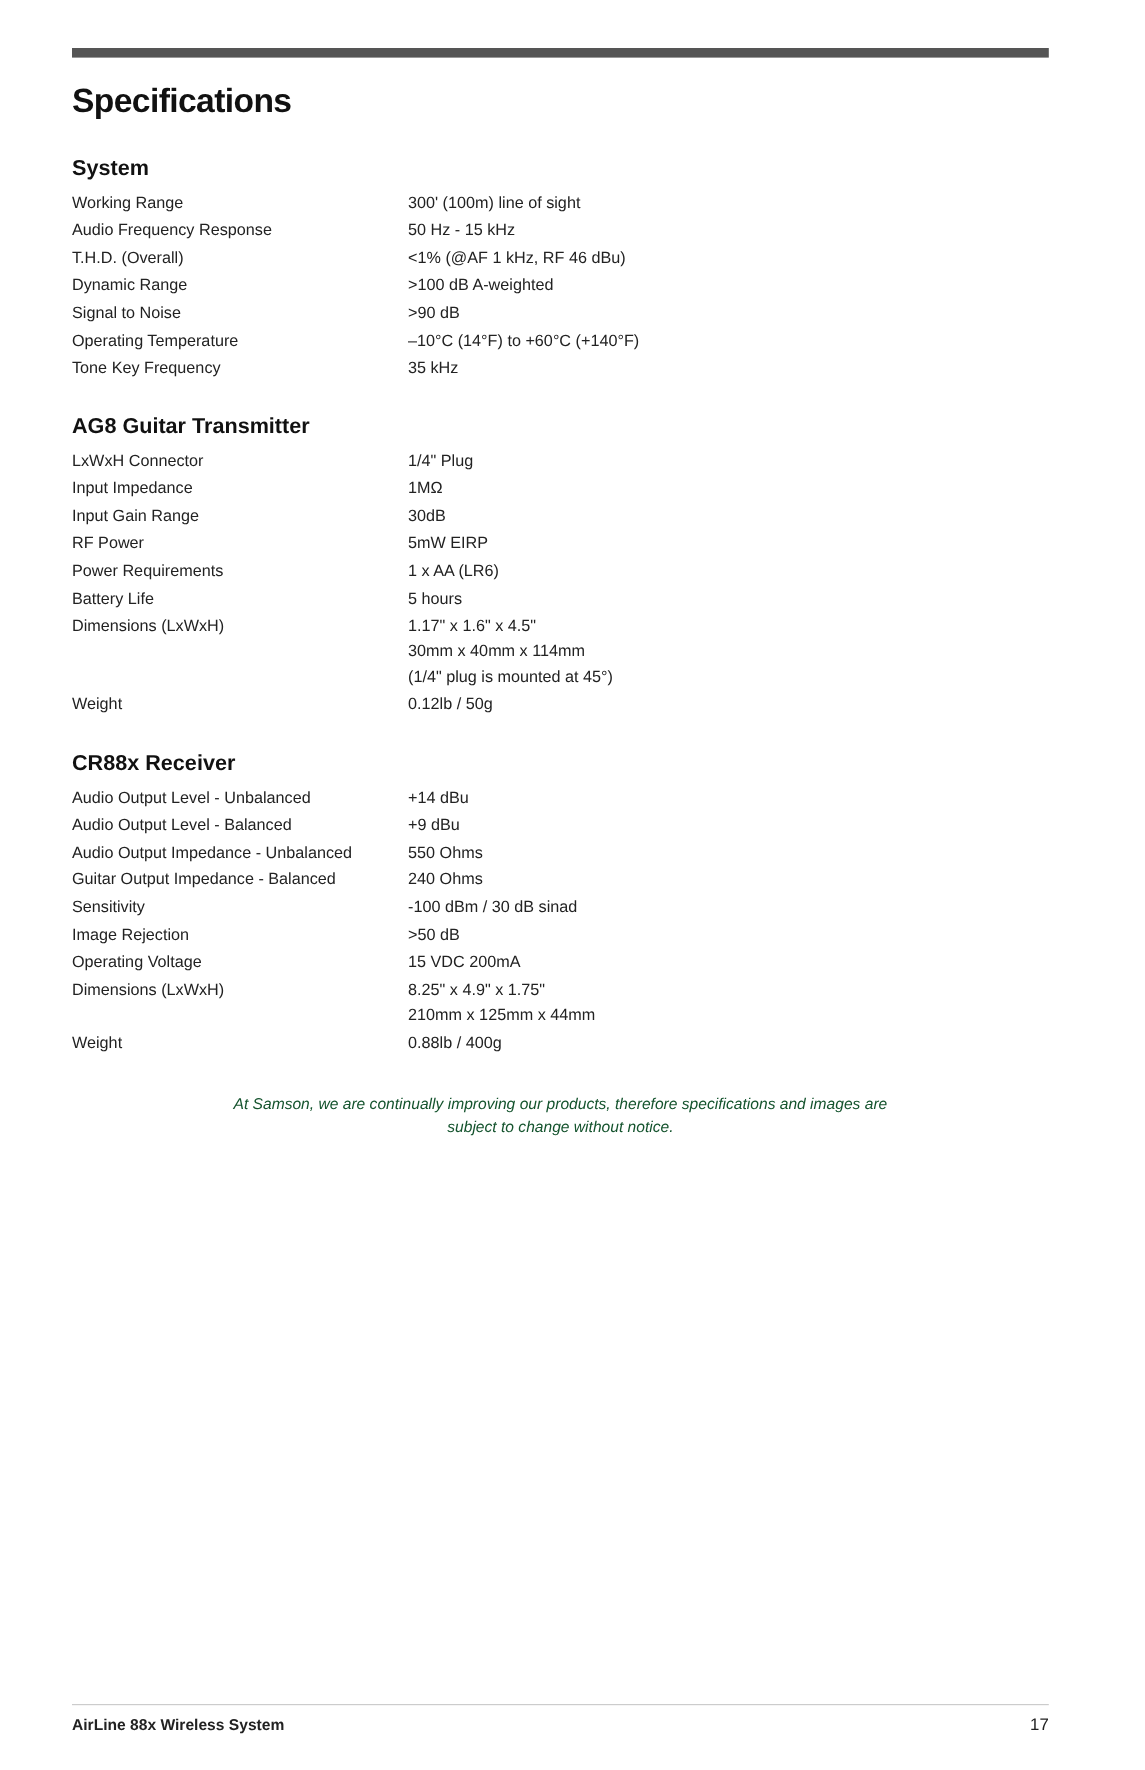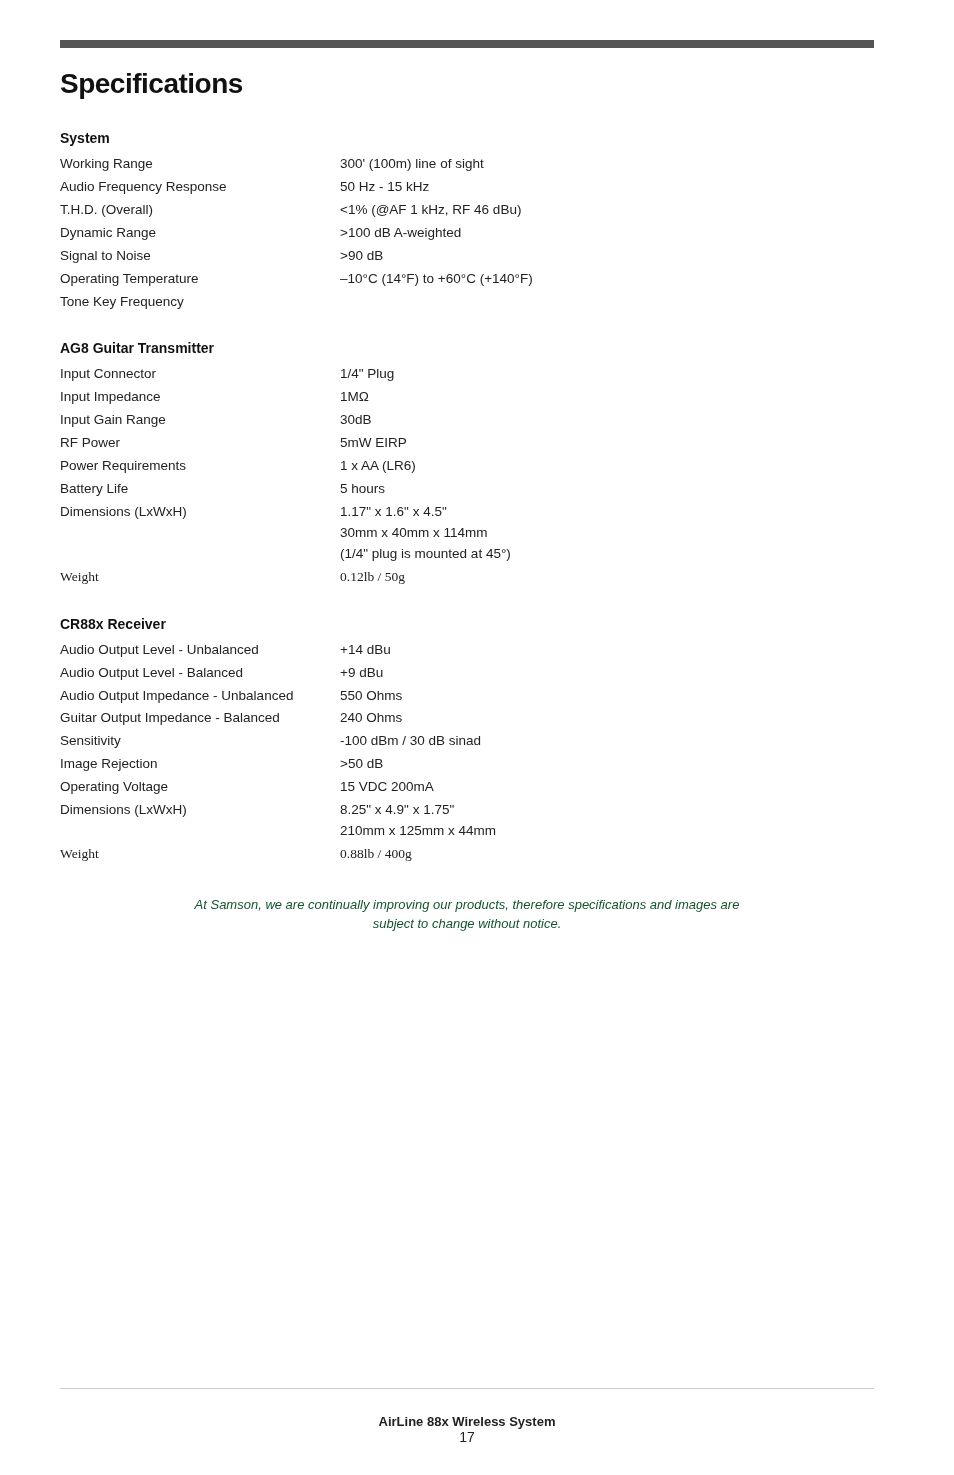--- a/index.html
+++ b/index.html
@@ -38,21 +38,21 @@
       color: #111111;
       margin-bottom: 30px;
       letter-spacing: -0.5px;
     }
 
     .section {
       margin-bottom: 28px;
     }
 
     .section-title {
-      font-size: 14px;
+      font-size: 18px;
       font-weight: 700;
       color: #111111;
       margin-bottom: 8px;
       margin-top: 24px;
     }
 
     .spec-row {
       display: flex;
       margin-bottom: 2px;
       line-height: 1.55;
@@ -75,43 +75,41 @@
       font-size: 13.5px;
       color: #222222;
       flex: 1;
     }
 
     .weight-row {
       display: flex;
       margin-top: 0;
       margin-bottom: 2px;
       line-height: 1.55;
-      font-family: Liberation Serif, serif;
     }
 
     .footer-note {
       text-align: center;
       font-size: 13px;
       font-style: italic;
       color: #14532d;
       margin-top: 30px;
       line-height: 1.5;
     }
 
     .page-footer {
       position: absolute;
       bottom: 30px;
       left: 60px;
       right: 60px;
       display: flex;
       justify-content: space-between;
       align-items: center;
       border-top: 1px solid #cccccc;
-      padding-top: 25px;
-      flex-direction: column;
+      padding-top: 8px;
     }
 
     .footer-product {
       font-size: 13px;
       font-weight: 700;
       color: #222222;
     }
 
     .footer-page {
       font-size: 14px;
@@ -148,28 +146,29 @@
     <div class="spec-row">
       <span class="spec-label">Signal to Noise</span>
       <span class="spec-value">&gt;90 dB</span>
     </div>
     <div class="spec-row">
       <span class="spec-label">Operating Temperature</span>
       <span class="spec-value">–10°C (14°F) to +60°C (+140°F)</span>
     </div>
     <div class="spec-row">
       <span class="spec-label">Tone Key Frequency</span>
+      <span class="spec-value">35 kHz</span>
     </div>
   </div>
 
   <div class="section">
     <div class="section-title">AG8 Guitar Transmitter</div>
 
     <div class="spec-row">
-      <span class="spec-label">Input Connector</span>
+      <span class="spec-label">LxWxH Connector</span>
       <span class="spec-value">1/4" Plug</span>
     </div>
     <div class="spec-row">
       <span class="spec-label">Input Impedance</span>
       <span class="spec-value">1MΩ</span>
     </div>
     <div class="spec-row">
       <span class="spec-label">Input Gain Range</span>
       <span class="spec-value">30dB</span>
     </div>

